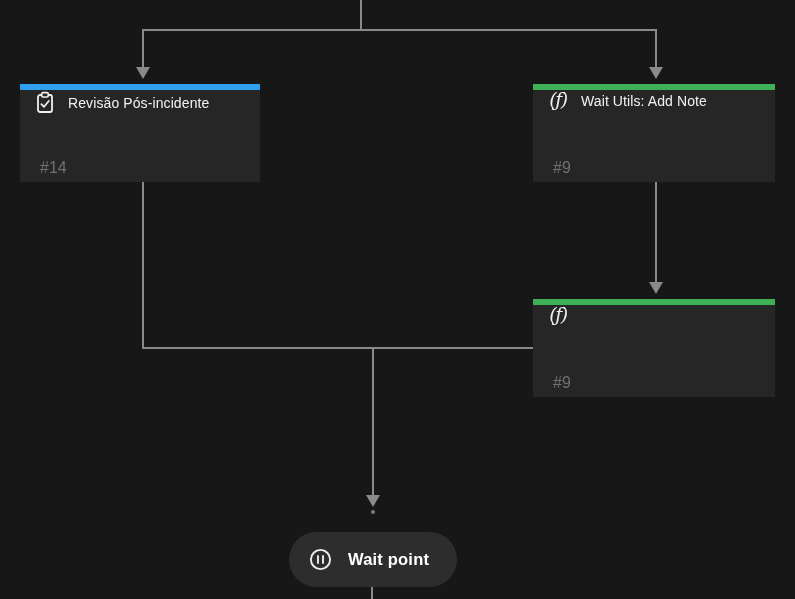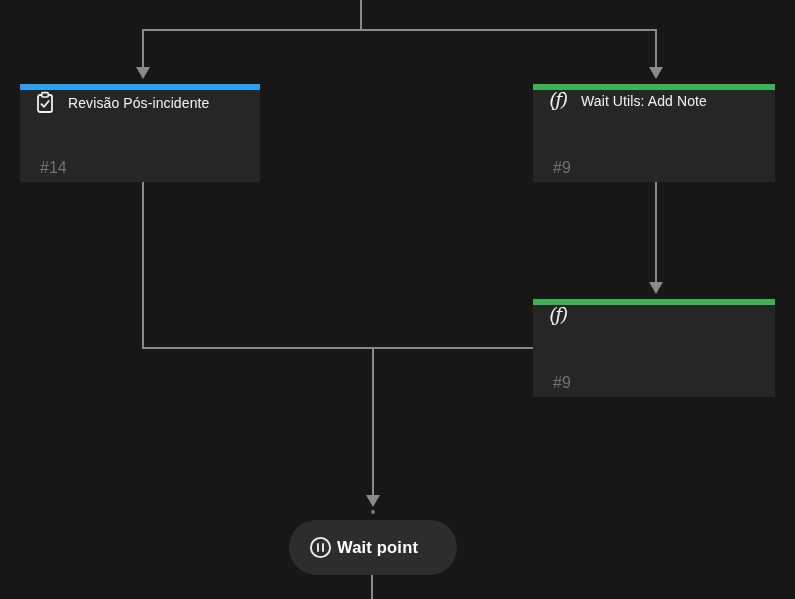--- a/index.html
+++ b/index.html
@@ -78,28 +78,28 @@
     color: #f0f0f0;
     letter-spacing: -1.5px;
     line-height: 1;
     transform: translateY(-1px);
   }
 
   
   .wait-pill {
     position: absolute;
     left: 289px;
-    top: 520px;
+    top: 532px;
     width: 168px;
     height: 55px;
     border-radius: 28px;
     background: #2d2d2d;
     display: flex;
     align-items: center;
-    gap: 5px;
+    gap: 16px;
     padding-left: 20px;
     box-sizing: border-box;
   }
   .wait-label {
     font-size: 16.5px;
     font-weight: 700;
     color: #ffffff;
     letter-spacing: 0.2px;
   }
 </style>

